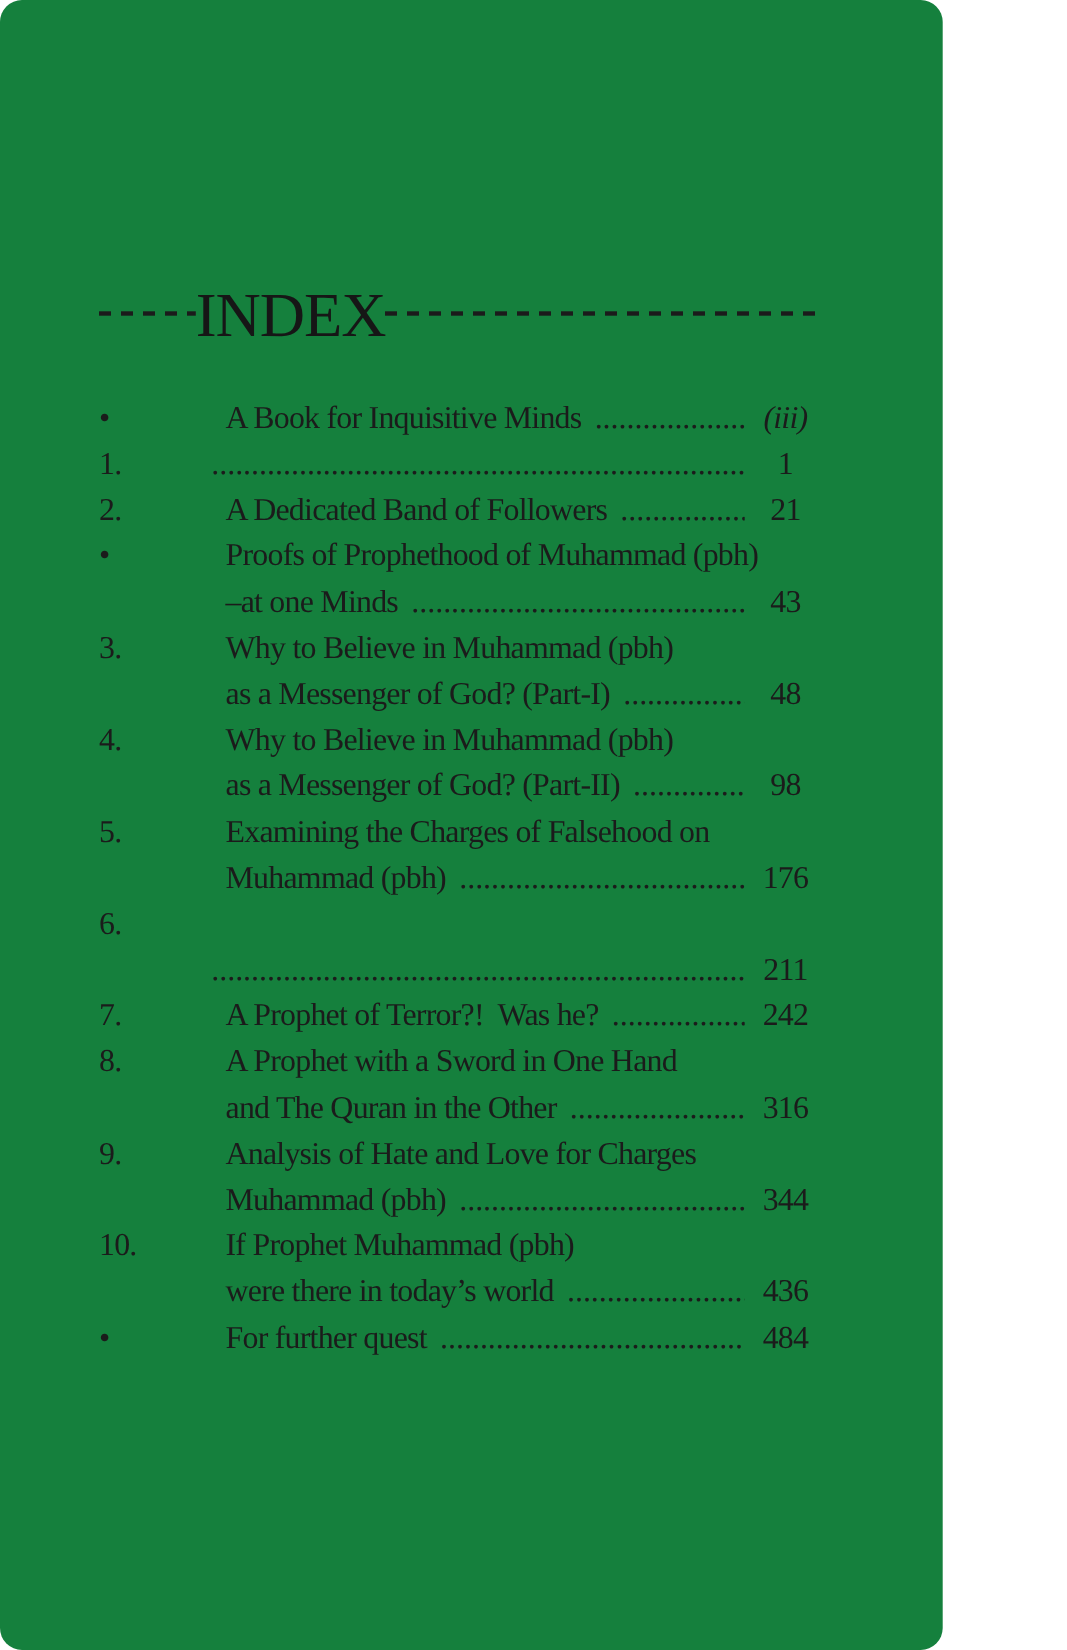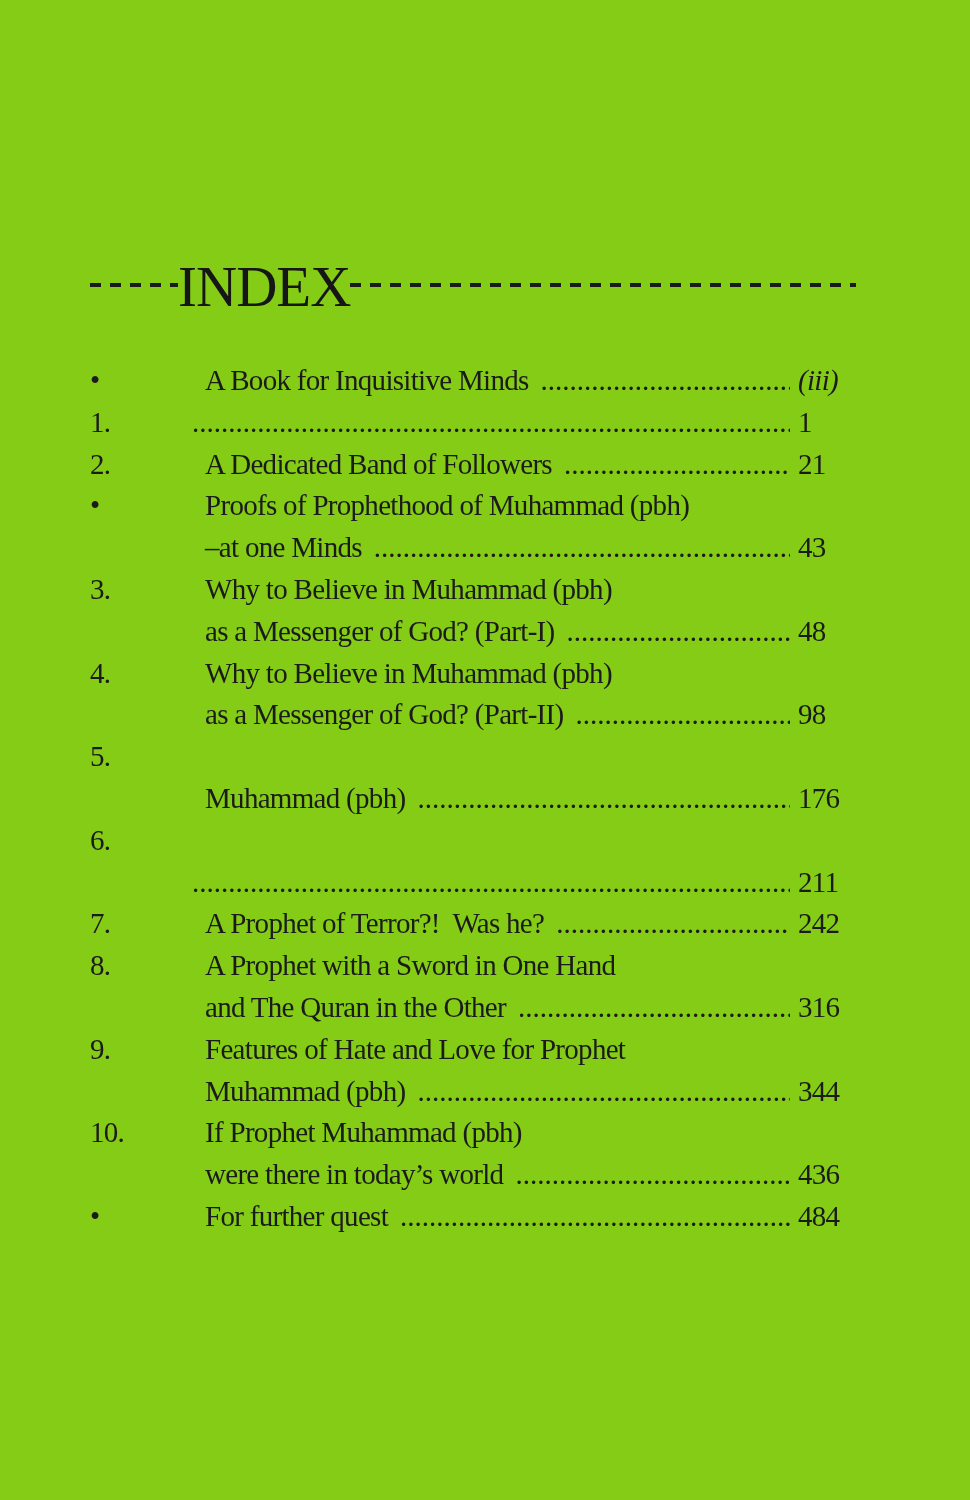--- a/index.html
+++ b/index.html
@@ -2,26 +2,27 @@
 <html><head>
 <meta charset="utf-8">
 <style>
   html, body {
     margin: 0;
     padding: 0;
     background: #ffffff;
   }
   .page {
     position: relative;
-    width: 970px;
+    width: 857px;
     height: 1500px;
-    background: #84cc16;
+    background: #15803d;
     font-family: "Liberation Serif", serif;
     color: #1b1b1b;
     overflow: hidden;
+    border-radius: 20px;
   }
   
   .title-row {
     position: absolute;
     left: 90px;
     right: 114px;
     top: 256px;
     display: flex;
     align-items: center;
   }
@@ -68,21 +69,21 @@
     flex: 1 1 auto;
     min-width: 0;
     overflow: hidden;
     white-space: nowrap;
     margin: 0 8px 0 12px;
     letter-spacing: 0;
   }
   .pg {
     flex: none;
     min-width: 58px;
-    text-align: left;
+    text-align: center;
   }
   .pg-it { font-style: italic; }
 </style>
 </head>
 <body>
 
 <div class="page">
 
   <div class="title-row">
     <span class="dash dash-left"></span>
@@ -143,20 +144,21 @@
 
     <div class="row">
       <span class="num"></span>
       <span class="txt"><span>as a Messenger of God? (Part-II)</span></span>
       <span class="leader">..........................................................................................................................................</span>
       <span class="pg">98</span>
     </div>
 
     <div class="row">
       <span class="num">5.</span>
+      <span class="txt"><span>Examining the Charges of Falsehood on</span></span>
     </div>
 
     <div class="row">
       <span class="num"></span>
       <span class="txt"><span>Muhammad (</span><span class="it">pbh</span><span>)</span></span>
       <span class="leader">..........................................................................................................................................</span>
       <span class="pg">176</span>
     </div>
 
     <div class="row">
@@ -183,21 +185,21 @@
 
     <div class="row">
       <span class="num"></span>
       <span class="txt"><span>and The Quran in the Other</span></span>
       <span class="leader">..........................................................................................................................................</span>
       <span class="pg">316</span>
     </div>
 
     <div class="row">
       <span class="num">9.</span>
-      <span class="txt"><span>Features of Hate and Love for Prophet</span></span>
+      <span class="txt"><span>Analysis of Hate and Love for Charges</span></span>
     </div>
 
     <div class="row">
       <span class="num"></span>
       <span class="txt"><span>Muhammad (</span><span class="it">pbh</span><span>)</span></span>
       <span class="leader">..........................................................................................................................................</span>
       <span class="pg">344</span>
     </div>
 
     <div class="row">

